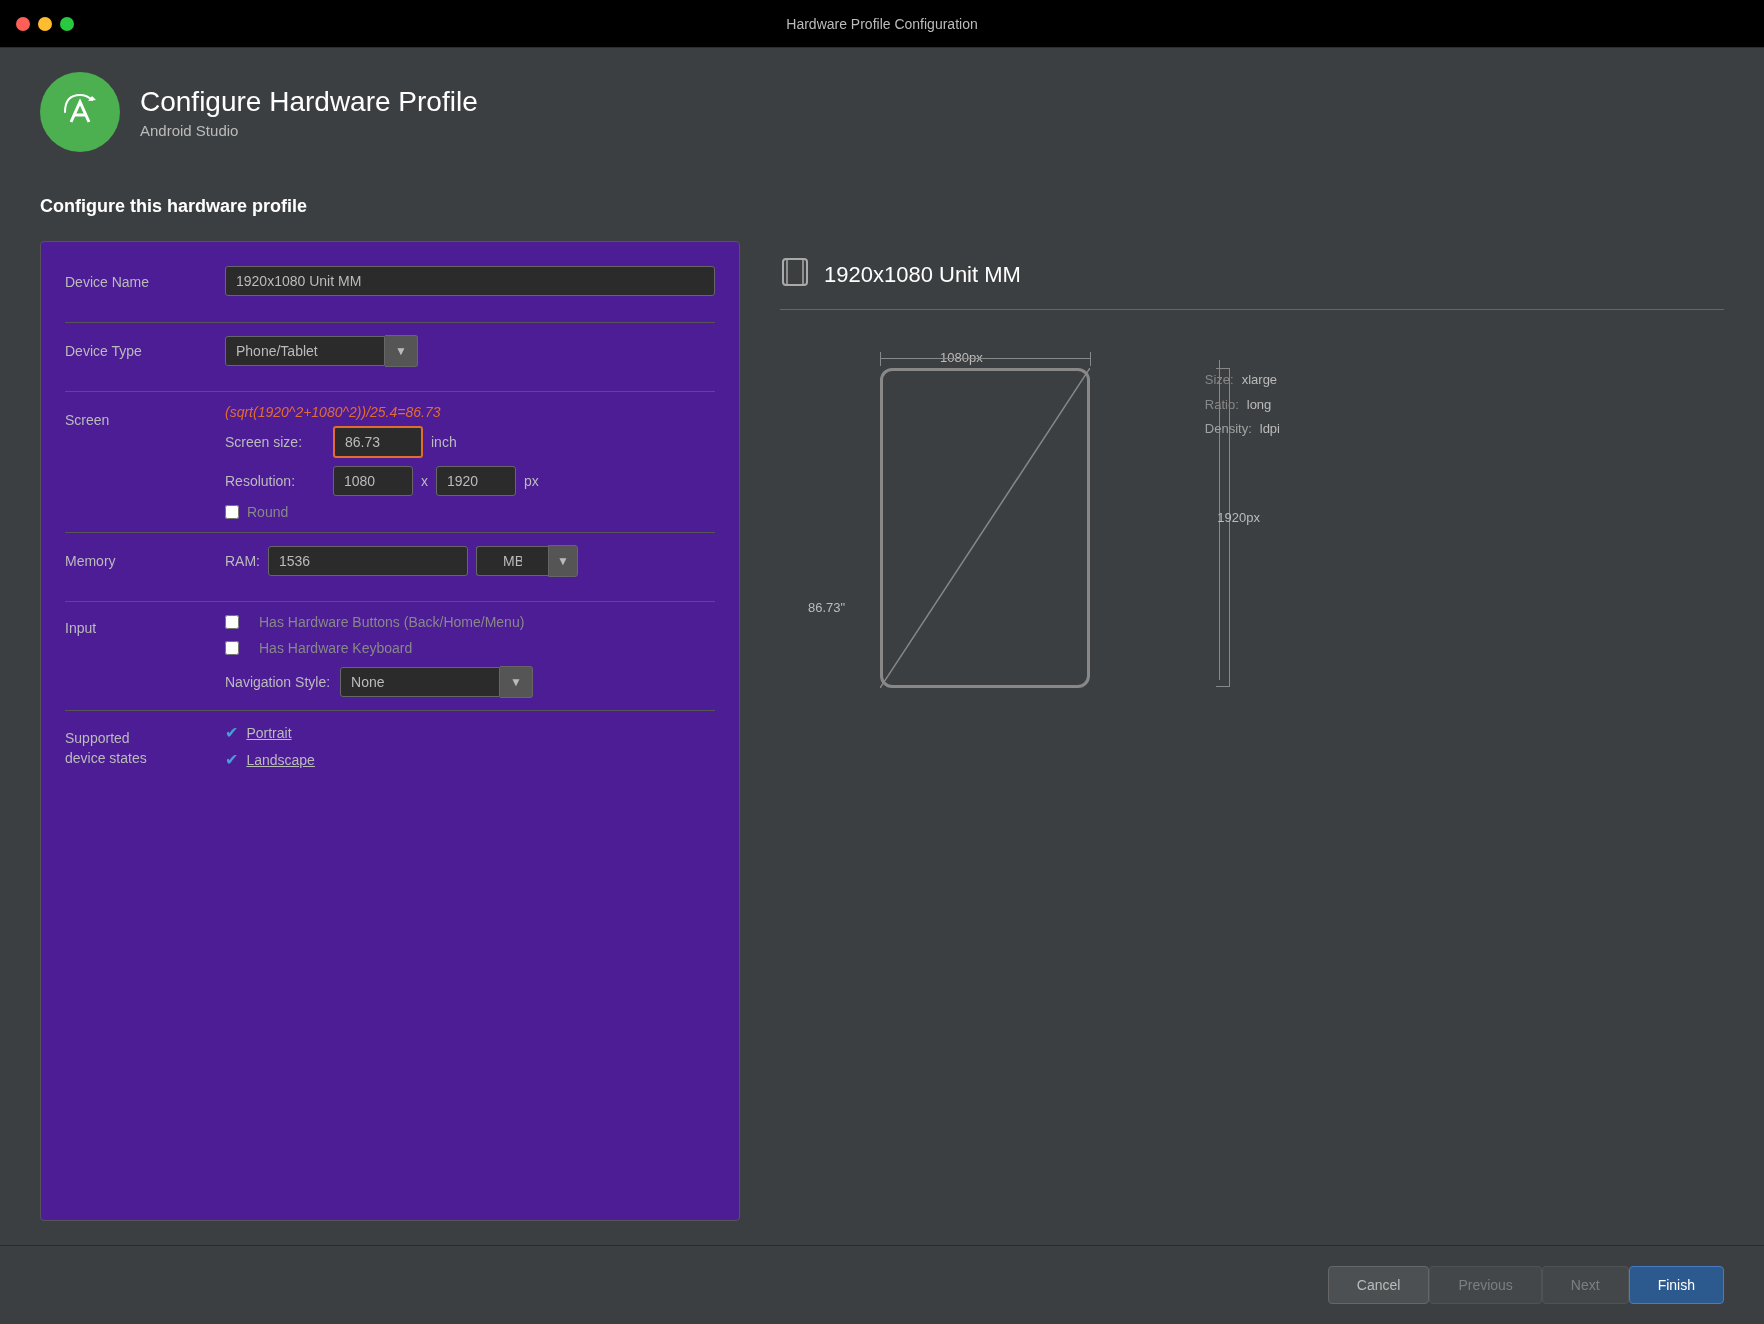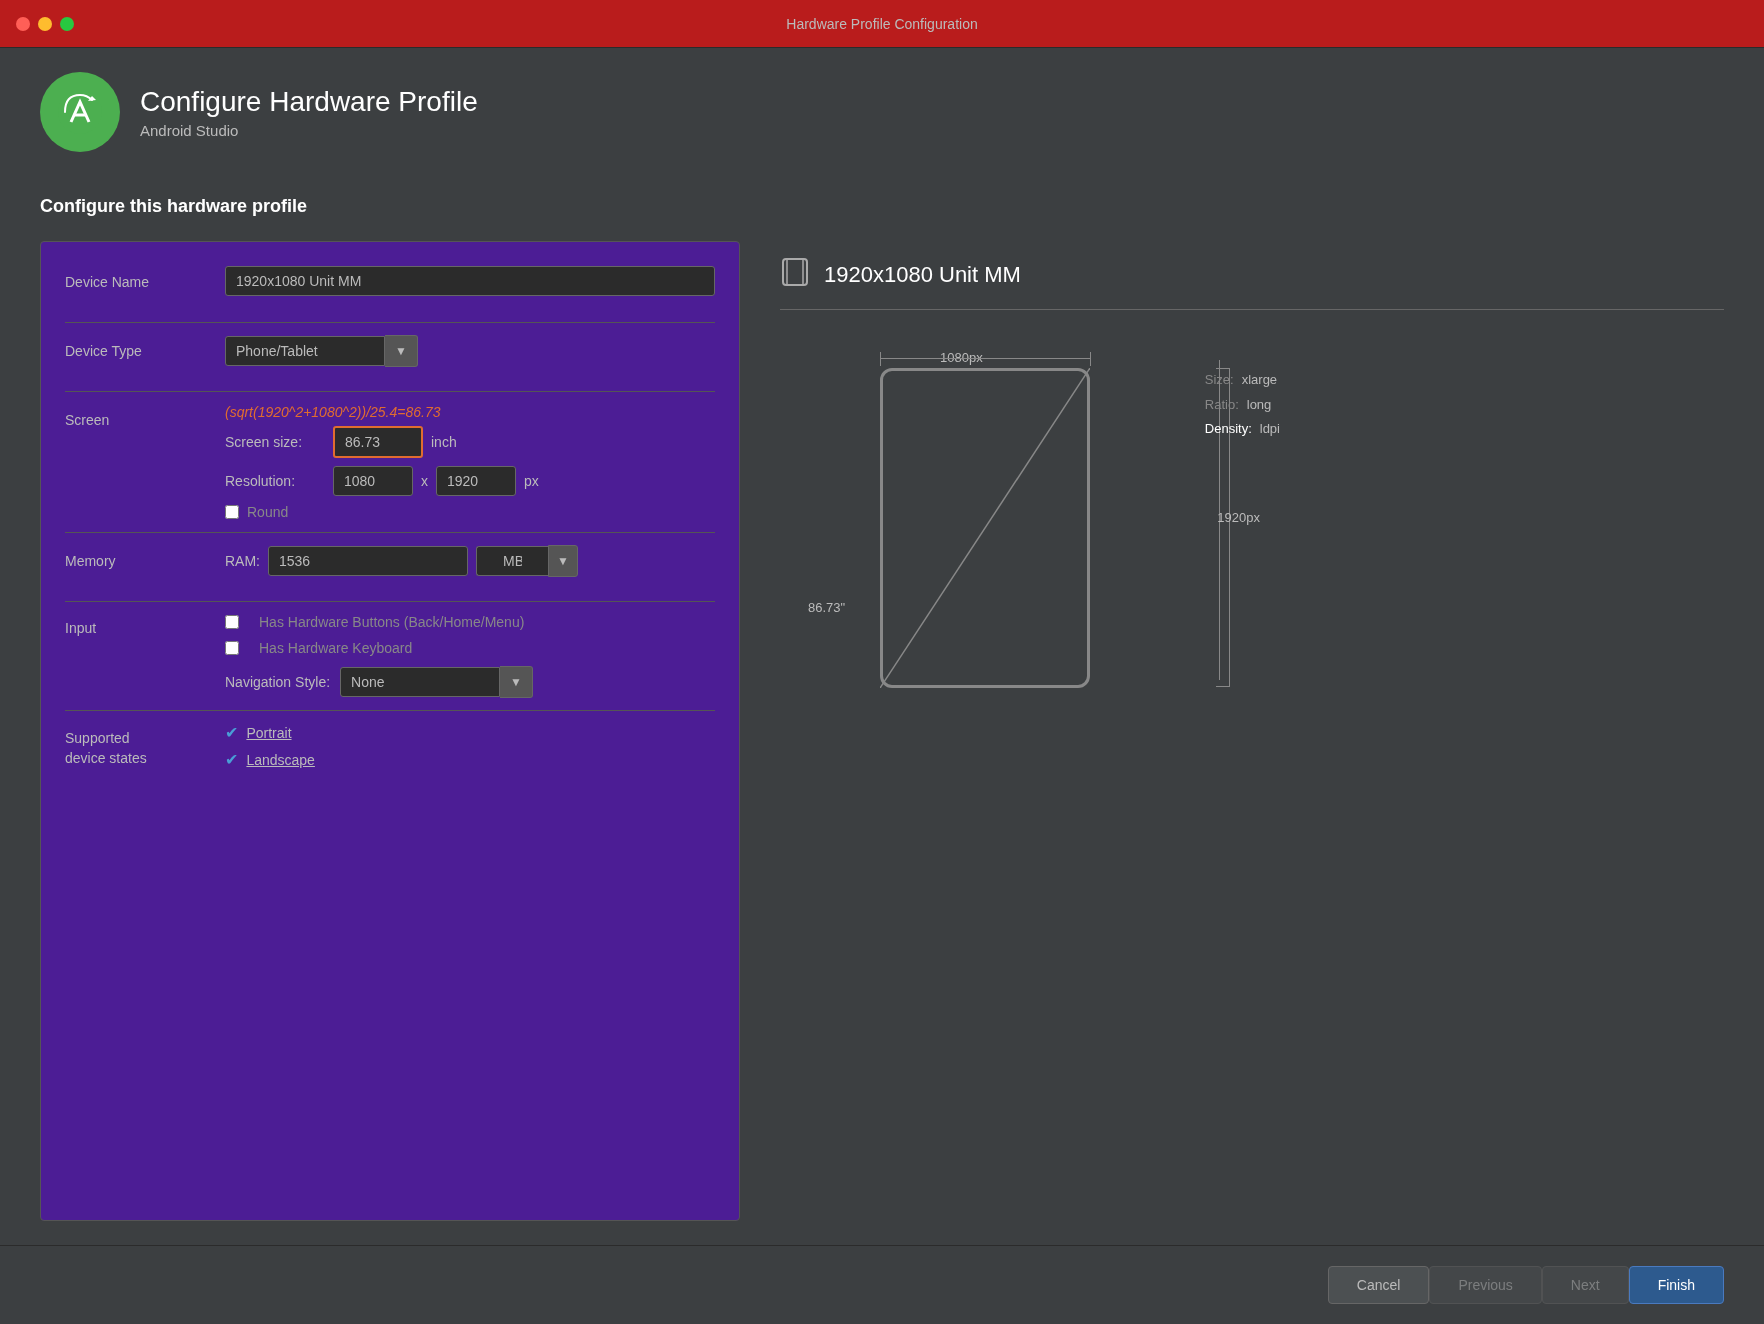--- a/index.html
+++ b/index.html
@@ -8,21 +8,21 @@
       font-family: -apple-system, "Helvetica Neue", Arial, sans-serif;
       color: #bbbbbb;
       width: 1764px;
       min-height: 1324px;
       display: flex;
       flex-direction: column;
     }
 
     
     .titlebar {
-      background: #b91c1c;
+      background: #000000;
       height: 48px;
       display: flex;
       align-items: center;
       justify-content: center;
       position: relative;
       border-bottom: 1px solid #2b2b2b;
     }
     .titlebar-buttons {
       position: absolute;
       left: 16px;
@@ -598,21 +598,21 @@
         <div style="position: absolute; top: 28px; right: 0; color: #bbbbbb; font-size: 13px; line-height: 1.9;">
           <div style="display: flex; gap: 8px;">
             <span style="color: #888;">Size:</span>
             <span>xlarge</span>
           </div>
           <div style="display: flex; gap: 8px;">
             <span style="color: #888;">Ratio:</span>
             <span>long</span>
           </div>
           <div style="display: flex; gap: 8px;">
-            <span style="color: #ffffff;">Density:</span>
+            <span style="color: #a3a3a3;">Density:</span>
             <span>ldpi</span>
           </div>
         </div>
       </div>
     </div>
 
   </div>
 </div>
 
 <div class="footer">

